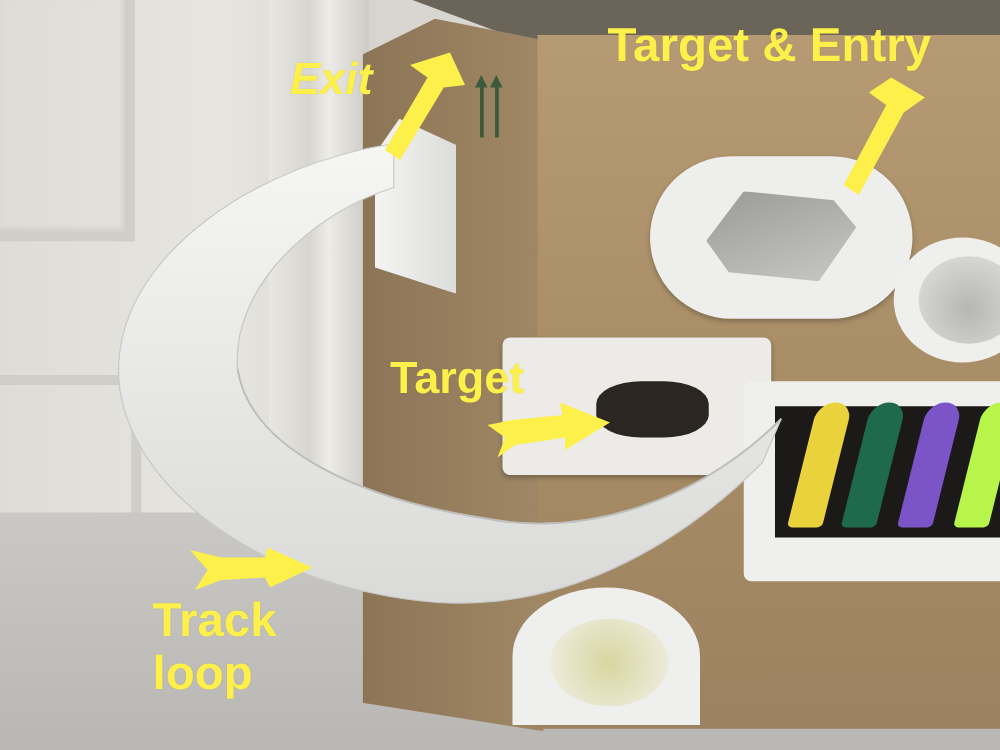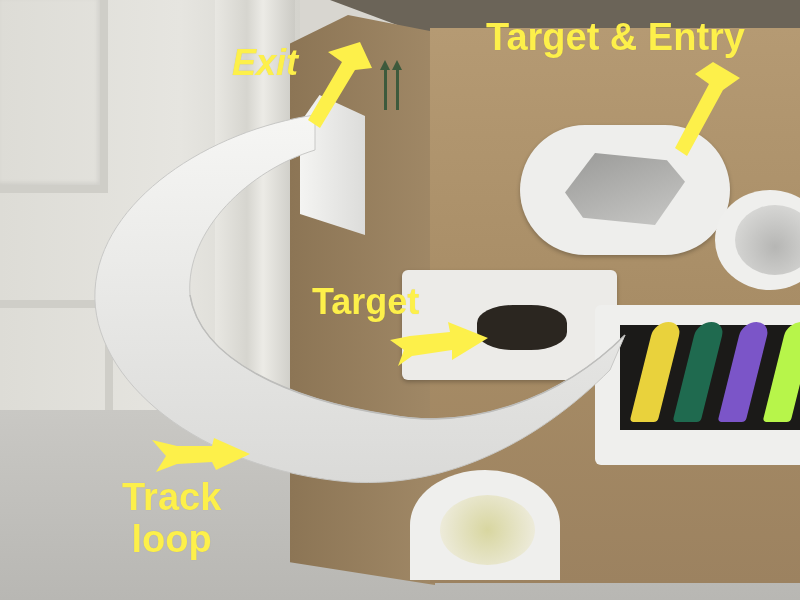--- a/index.html
+++ b/index.html
@@ -45,21 +45,21 @@
 
     
     .track { position: absolute; left: 90px; top: 110px; width: 540px; height: 380px; }
     .track svg { width: 100%; height: 100%; }
 
     
     .label { position: absolute; color: #fdf04a; font-weight: bold; font-family: "Liberation Sans", sans-serif; line-height: 1; text-shadow: 0 0 1px rgba(0,0,0,0.15); white-space: nowrap; }
     .label-exit { left: 232px; top: 45px; font-size: 36px; font-style: italic; }
     .label-target { left: 446px; top: 18px; font-size: 38px; margin-left: 40px; }
     .label-return { left: 312px; top: 284px; font-size: 36px; }
-    .label-track { left: 122px; top: 476px; font-size: 38px; line-height: 42px; text-align: center; }
+    .label-track { left: 122px; top: 476px; font-size: 38px; line-height: 42px; }
 
     .arrow { position: absolute; }
   </style>
 </head>
 <body>
 
 <div class="scene">
   <div class="door">
     <div class="door-panel"></div>
     <div class="door-panel-lower"></div>

